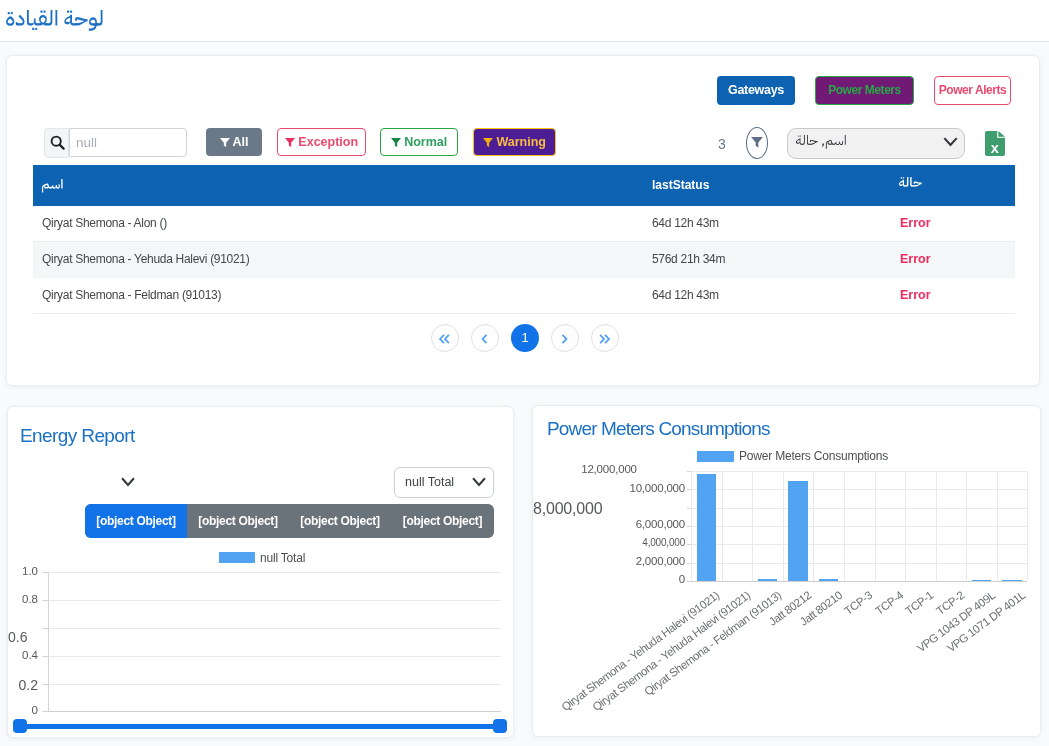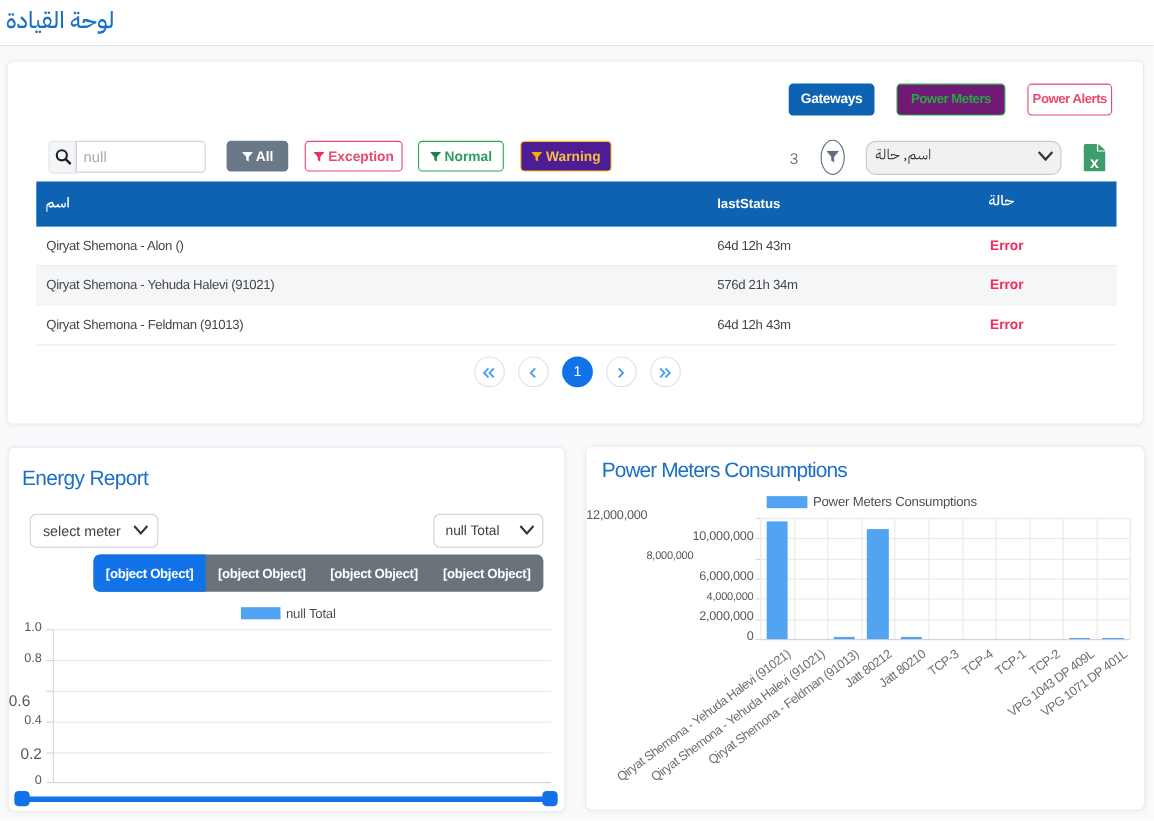--- a/index.html
+++ b/index.html
@@ -106,21 +106,20 @@
       <path d="M4.5 0.9 L8.4 5 L4.5 9.1" fill="none" stroke="#4f9ff2" stroke-width="1.8"></path>
     </svg>
   <div class="abs" style="left:584px;top:268px;width:28px;height:28px;border-radius:50%;background:#fff;border:1px solid #dde0e4"></div>
   <svg class="abs" style="left:591px;top:278px" width="13" height="10" viewBox="0 0 13 10">
       <path d="M2.1 0.9 L6 5 L2.1 9.1 M7 0.9 L10.9 5 L7 9.1" fill="none" stroke="#4f9ff2" stroke-width="1.8"></path>
     </svg>
 </div>
 
 <div class="card" style="left:7px;top:406px;width:507px;height:332px">
   <div class="h1 abs" style="left:12px;top:17.5px">Energy Report</div>
-  <div class="abs" style="left:19px;top:60px;width:117px;height:31px;border:1px solid #cbd0d6;border-radius:6px;background:#fff;font-size:13px;color:#3f4347;line-height:29px;padding-left:11px">select meter</div>
   <svg class="abs" style="left:113px;top:70px" width="14" height="10" viewBox="0 0 16 11">
       <path d="M1.2 1.2 L8 8.8 L14.8 1.2" fill="none" stroke="#33373b" stroke-width="2.3"></path>
     </svg>
   <div class="abs" style="left:386px;top:60px;width:100px;height:31px;border:1px solid #cbd0d6;border-radius:6px;background:#fff;font-size:12.5px;color:#3f4347;line-height:29px;padding-left:10px">null Total</div>
   <svg class="abs" style="left:464px;top:70px" width="14" height="10" viewBox="0 0 16 11">
       <path d="M1.2 1.2 L8 8.8 L14.8 1.2" fill="none" stroke="#33373b" stroke-width="2.3"></path>
     </svg>
 
   <div class="abs" style="left:77px;top:96.5px;width:409px;height:34px;background:#6a727a;border-radius:6px"></div>
   <div class="abs" style="left:77px;top:96.5px;width:102px;height:34px;background:#1273e8;border-radius:6px 0 0 6px;color:#fff;font-size:12px;letter-spacing:-0.3px;font-weight:bold;text-align:center;line-height:34px">[object Object]</div>
@@ -154,27 +153,27 @@
   <div class="abs" style="left:11px;top:316.5px;width:482px;height:5.5px;background:#1273e8;border-radius:3px"></div>
   <div class="abs" style="left:5px;top:312px;width:14px;height:14px;background:#1273e8;border-radius:4px"></div>
   <div class="abs" style="left:485px;top:312px;width:14px;height:14px;background:#1273e8;border-radius:4px"></div>
 </div>
 
 <div class="card" style="left:532px;top:405px;width:509px;height:332px">
   <div class="h1 abs" style="left:14px;top:12px;letter-spacing:-0.85px">Power Meters Consumptions</div>
   <div class="abs" style="left:164px;top:45px;width:37px;height:11px;background:#52a3f1"></div>
   <div class="abs" style="left:206px;top:43px;font-size:12px;letter-spacing:-0.2px;color:#4c5055">Power Meters Consumptions</div>
   <div class="grid" style="left:158.0px;top:64.8px;width:336.4px;height:1px;background:#e9e9e9"></div>
-  <div class="abs" style="left:0;top:57.3px;width:152px;text-align:left;font-size:11.5px;letter-spacing:-0.2px;color:#55585c">12,000,000</div>
+  <div class="abs" style="left:0;top:57.3px;width:152px;text-align:center;font-size:11.5px;letter-spacing:-0.2px;color:#55585c">12,000,000</div>
   <div class="grid" style="left:153.5px;top:64.8px;width:4.5px;height:1px;background:#d5d5d5"></div>
   <div class="grid" style="left:158.0px;top:83.2px;width:336.4px;height:1px;background:#e9e9e9"></div>
   <div class="abs" style="left:0;top:75.7px;width:152px;text-align:right;font-size:11.5px;letter-spacing:-0.2px;color:#55585c">10,000,000</div>
   <div class="grid" style="left:153.5px;top:83.2px;width:4.5px;height:1px;background:#d5d5d5"></div>
   <div class="grid" style="left:158.0px;top:101.5px;width:336.4px;height:1px;background:#e9e9e9"></div>
-  <div class="abs" style="left:0;top:94.0px;width:152px;text-align:center;font-size:10px;letter-spacing:-0.2px;color:#55585c">8,000,000</div>
+  <div class="abs" style="left:0;top:94.0px;width:152px;text-align:left;font-size:16px;letter-spacing:-0.2px;color:#55585c">8,000,000</div>
   <div class="grid" style="left:153.5px;top:101.5px;width:4.5px;height:1px;background:#d5d5d5"></div>
   <div class="grid" style="left:158.0px;top:119.8px;width:336.4px;height:1px;background:#e9e9e9"></div>
   <div class="abs" style="left:0;top:112.3px;width:152px;text-align:right;font-size:11.5px;letter-spacing:-0.2px;color:#55585c">6,000,000</div>
   <div class="grid" style="left:153.5px;top:119.8px;width:4.5px;height:1px;background:#d5d5d5"></div>
   <div class="grid" style="left:158.0px;top:138.2px;width:336.4px;height:1px;background:#e9e9e9"></div>
   <div class="abs" style="left:0;top:130.7px;width:152px;text-align:right;font-size:10px;letter-spacing:-0.2px;color:#55585c">4,000,000</div>
   <div class="grid" style="left:153.5px;top:138.2px;width:4.5px;height:1px;background:#d5d5d5"></div>
   <div class="grid" style="left:158.0px;top:156.6px;width:336.4px;height:1px;background:#e9e9e9"></div>
   <div class="abs" style="left:0;top:149.1px;width:152px;text-align:right;font-size:11.5px;letter-spacing:-0.2px;color:#55585c">2,000,000</div>
   <div class="grid" style="left:153.5px;top:156.6px;width:4.5px;height:1px;background:#d5d5d5"></div>

